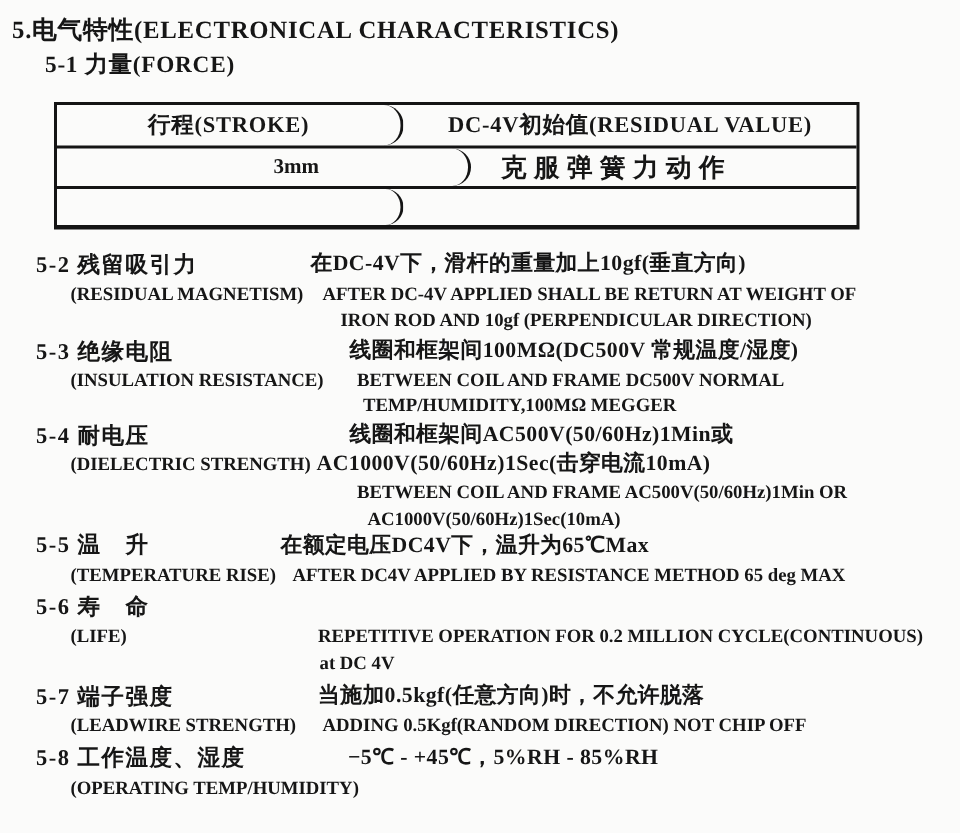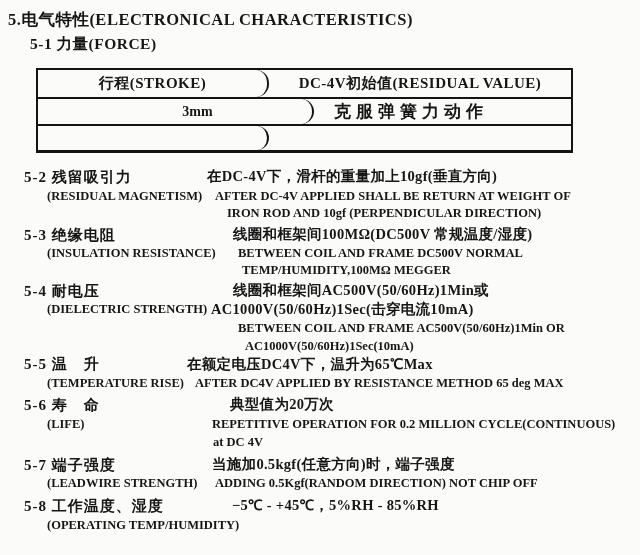--- a/index.html
+++ b/index.html
@@ -105,26 +105,25 @@
   <div class="line en" style="left:238px; top:322px">BETWEEN COIL AND FRAME AC500V(50/60Hz)1Min OR</div>
   <div class="line en" style="left:245px; top:340px">AC1000V(50/60Hz)1Sec(10mA)</div>
 
   <div class="line label-cn" style="left:24px; top:356px">5-5 温　升</div>
   <div class="line en" style="left:47px; top:377px">(TEMPERATURE RISE)</div>
   <div class="line cn" style="left:187px; top:357px">在额定电压DC4V下，温升为65℃Max</div>
   <div class="line en" style="left:195px; top:377px">AFTER DC4V APPLIED BY RESISTANCE METHOD 65 deg MAX</div>
 
   <div class="line label-cn" style="left:24px; top:397px">5-6 寿　命</div>
   <div class="line en" style="left:47px; top:418px">(LIFE)</div>
-  <div class="line cn" style="left:230px; top:397px">典型值为20万次</div>
   <div class="line en" style="left:212px; top:418px">REPETITIVE OPERATION FOR 0.2 MILLION CYCLE(CONTINUOUS)</div>
   <div class="line en" style="left:213px; top:436px">at DC 4V</div>
 
   <div class="line label-cn" style="left:24px; top:457px">5-7 端子强度</div>
   <div class="line en" style="left:47px; top:477px">(LEADWIRE STRENGTH)</div>
-  <div class="line cn" style="left:212px; top:457px">当施加0.5kgf(任意方向)时，端子强度</div>
+  <div class="line cn" style="left:212px; top:457px">当施加0.5kgf(任意方向)时，不允许脱落</div>
   <div class="line en" style="left:215px; top:477px">ADDING 0.5Kgf(RANDOM DIRECTION) NOT CHIP OFF</div>
 
   <div class="line label-cn" style="left:24px; top:498px">5-8 工作温度、湿度</div>
   <div class="line en" style="left:47px; top:519px">(OPERATING TEMP/HUMIDITY)</div>
   <div class="line cn" style="left:232px; top:498px">−5℃ - +45℃，5%RH - 85%RH</div>
 
 </div>
 
 </body></html>

